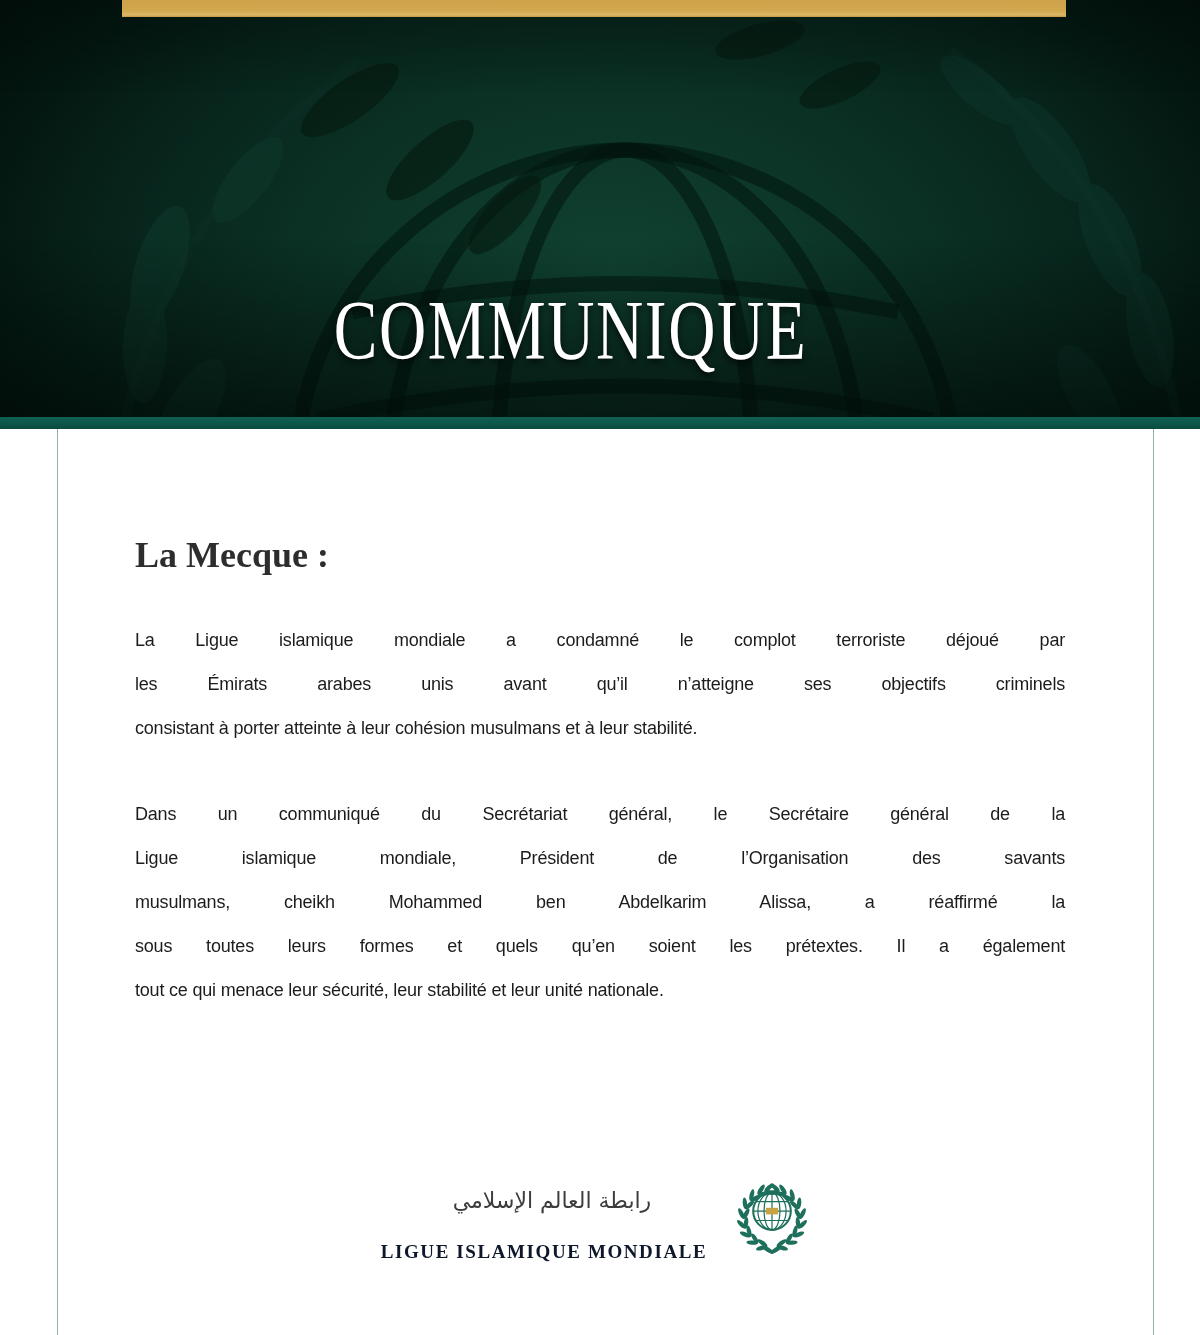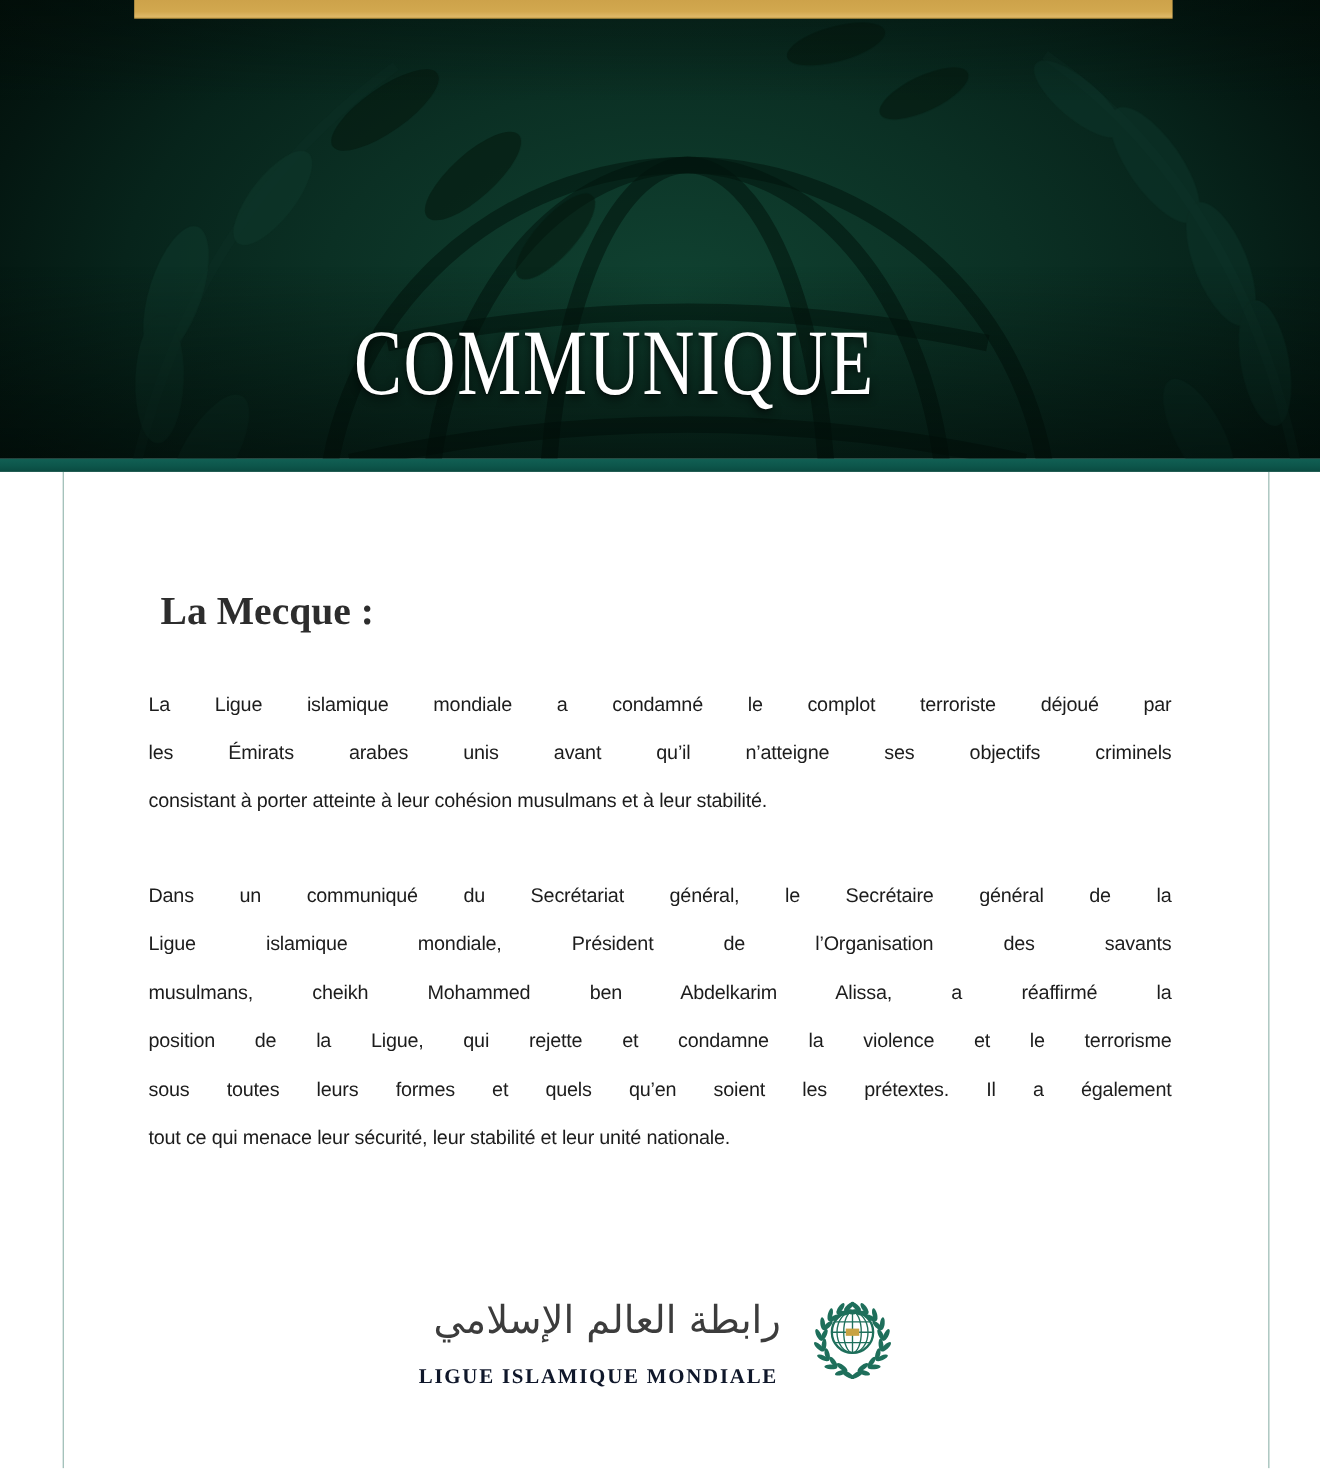--- a/index.html
+++ b/index.html
@@ -25,21 +25,21 @@
   }
   .foliage { position:absolute; left:0; top:0; }
 
   .gold-bar {
     position:absolute; left:122px; top:0; width:944px; height:17px;
     background:linear-gradient(180deg, #cda24a 0%, #d2a84f 62%, #ddb766 88%, #c49a42 100%);
     z-index:3;
   }
 
   .title-wrap {
-    position:absolute; left:4px; top:288px; width:1108px;
+    position:absolute; left:16px; top:288px; width:1108px;
     text-align:center; z-index:4;
   }
   .title-text {
     display:inline-block;
     font-family:"Liberation Serif", serif;
     font-size:85px; line-height:1; font-weight:400;
     color:#ffffff; letter-spacing:2px;
     transform:scaleX(0.77); transform-origin:50% 50%;
     text-shadow:0 4px 9px rgba(0,0,0,0.65), 0 1px 2px rgba(0,0,0,0.45);
     white-space:nowrap;
@@ -54,21 +54,21 @@
 
   
   .vline {
     position:absolute; top:429px; bottom:0; width:1px;
     background:#8fb3ab; z-index:2;
   }
   .vline-left  { left:57px; }
   .vline-right { left:1153px; }
 
   .heading {
-    position:absolute; left:146px; top:536px; margin:0;
+    position:absolute; left:135px; top:536px; margin:0;
     font-family:"Liberation Serif", serif; font-weight:bold;
     font-size:36px; line-height:1.1; color:#2d2d2d;
   }
 
   .para { position:absolute; left:135px; width:930px; }
   .para .ln {
     font-size:18px; line-height:44px; color:#1c1c1c;
     letter-spacing:-0.2px;
     text-align:justify; text-align-last:justify;
     white-space:nowrap;
@@ -79,21 +79,21 @@
 
   
   .logo {
     position:absolute; left:0; top:1176px; width:1200px;
     display:flex; justify-content:center; align-items:flex-end; gap:18px;
     z-index:3;
   }
   .logo-text { text-align:center; }
   .arabic {
     font-family:"DejaVu Sans", sans-serif;
-    font-size:35px; line-height:50px; color:#3c3c3c;
+    font-size:22px; line-height:50px; color:#3c3c3c;
     direction:rtl;
     margin-left:16px;
   }
   .caption {
     margin-top:16px;
     font-family:"Liberation Serif", serif; font-weight:bold;
     font-size:19px; line-height:20px; letter-spacing:1.6px; color:#0f172a;
     white-space:nowrap;
   }
   .emblem { display:block; }
@@ -160,21 +160,20 @@
   <div class="para para-1">
       <div class="ln">La Ligue islamique mondiale a condamné le complot terroriste déjoué par</div>
       <div class="ln">les Émirats arabes unis avant qu’il n’atteigne ses objectifs criminels</div>
       <div class="ln last">consistant à porter atteinte à leur cohésion musulmans et à leur stabilité.</div>
     </div>
 
   <div class="para para-2">
       <div class="ln">Dans un communiqué du Secrétariat général, le Secrétaire général de la</div>
       <div class="ln">Ligue islamique mondiale, Président de l’Organisation des savants</div>
       <div class="ln">musulmans, cheikh Mohammed ben Abdelkarim Alissa, a réaffirmé la</div>
-      <div class="ln">position de la Ligue, qui rejette et condamne la violence et le terrorisme</div>
       <div class="ln">sous toutes leurs formes et quels qu’en soient les prétextes. Il a également</div>
       <div class="ln last">tout ce qui menace leur sécurité, leur stabilité et leur unité nationale.</div>
     </div>
 
   <div class="logo">
     <div class="logo-text">
       <div class="arabic">رابطة العالم الإسلامي</div>
       <div class="caption">LIGUE ISLAMIQUE MONDIALE</div>
     </div>
 

